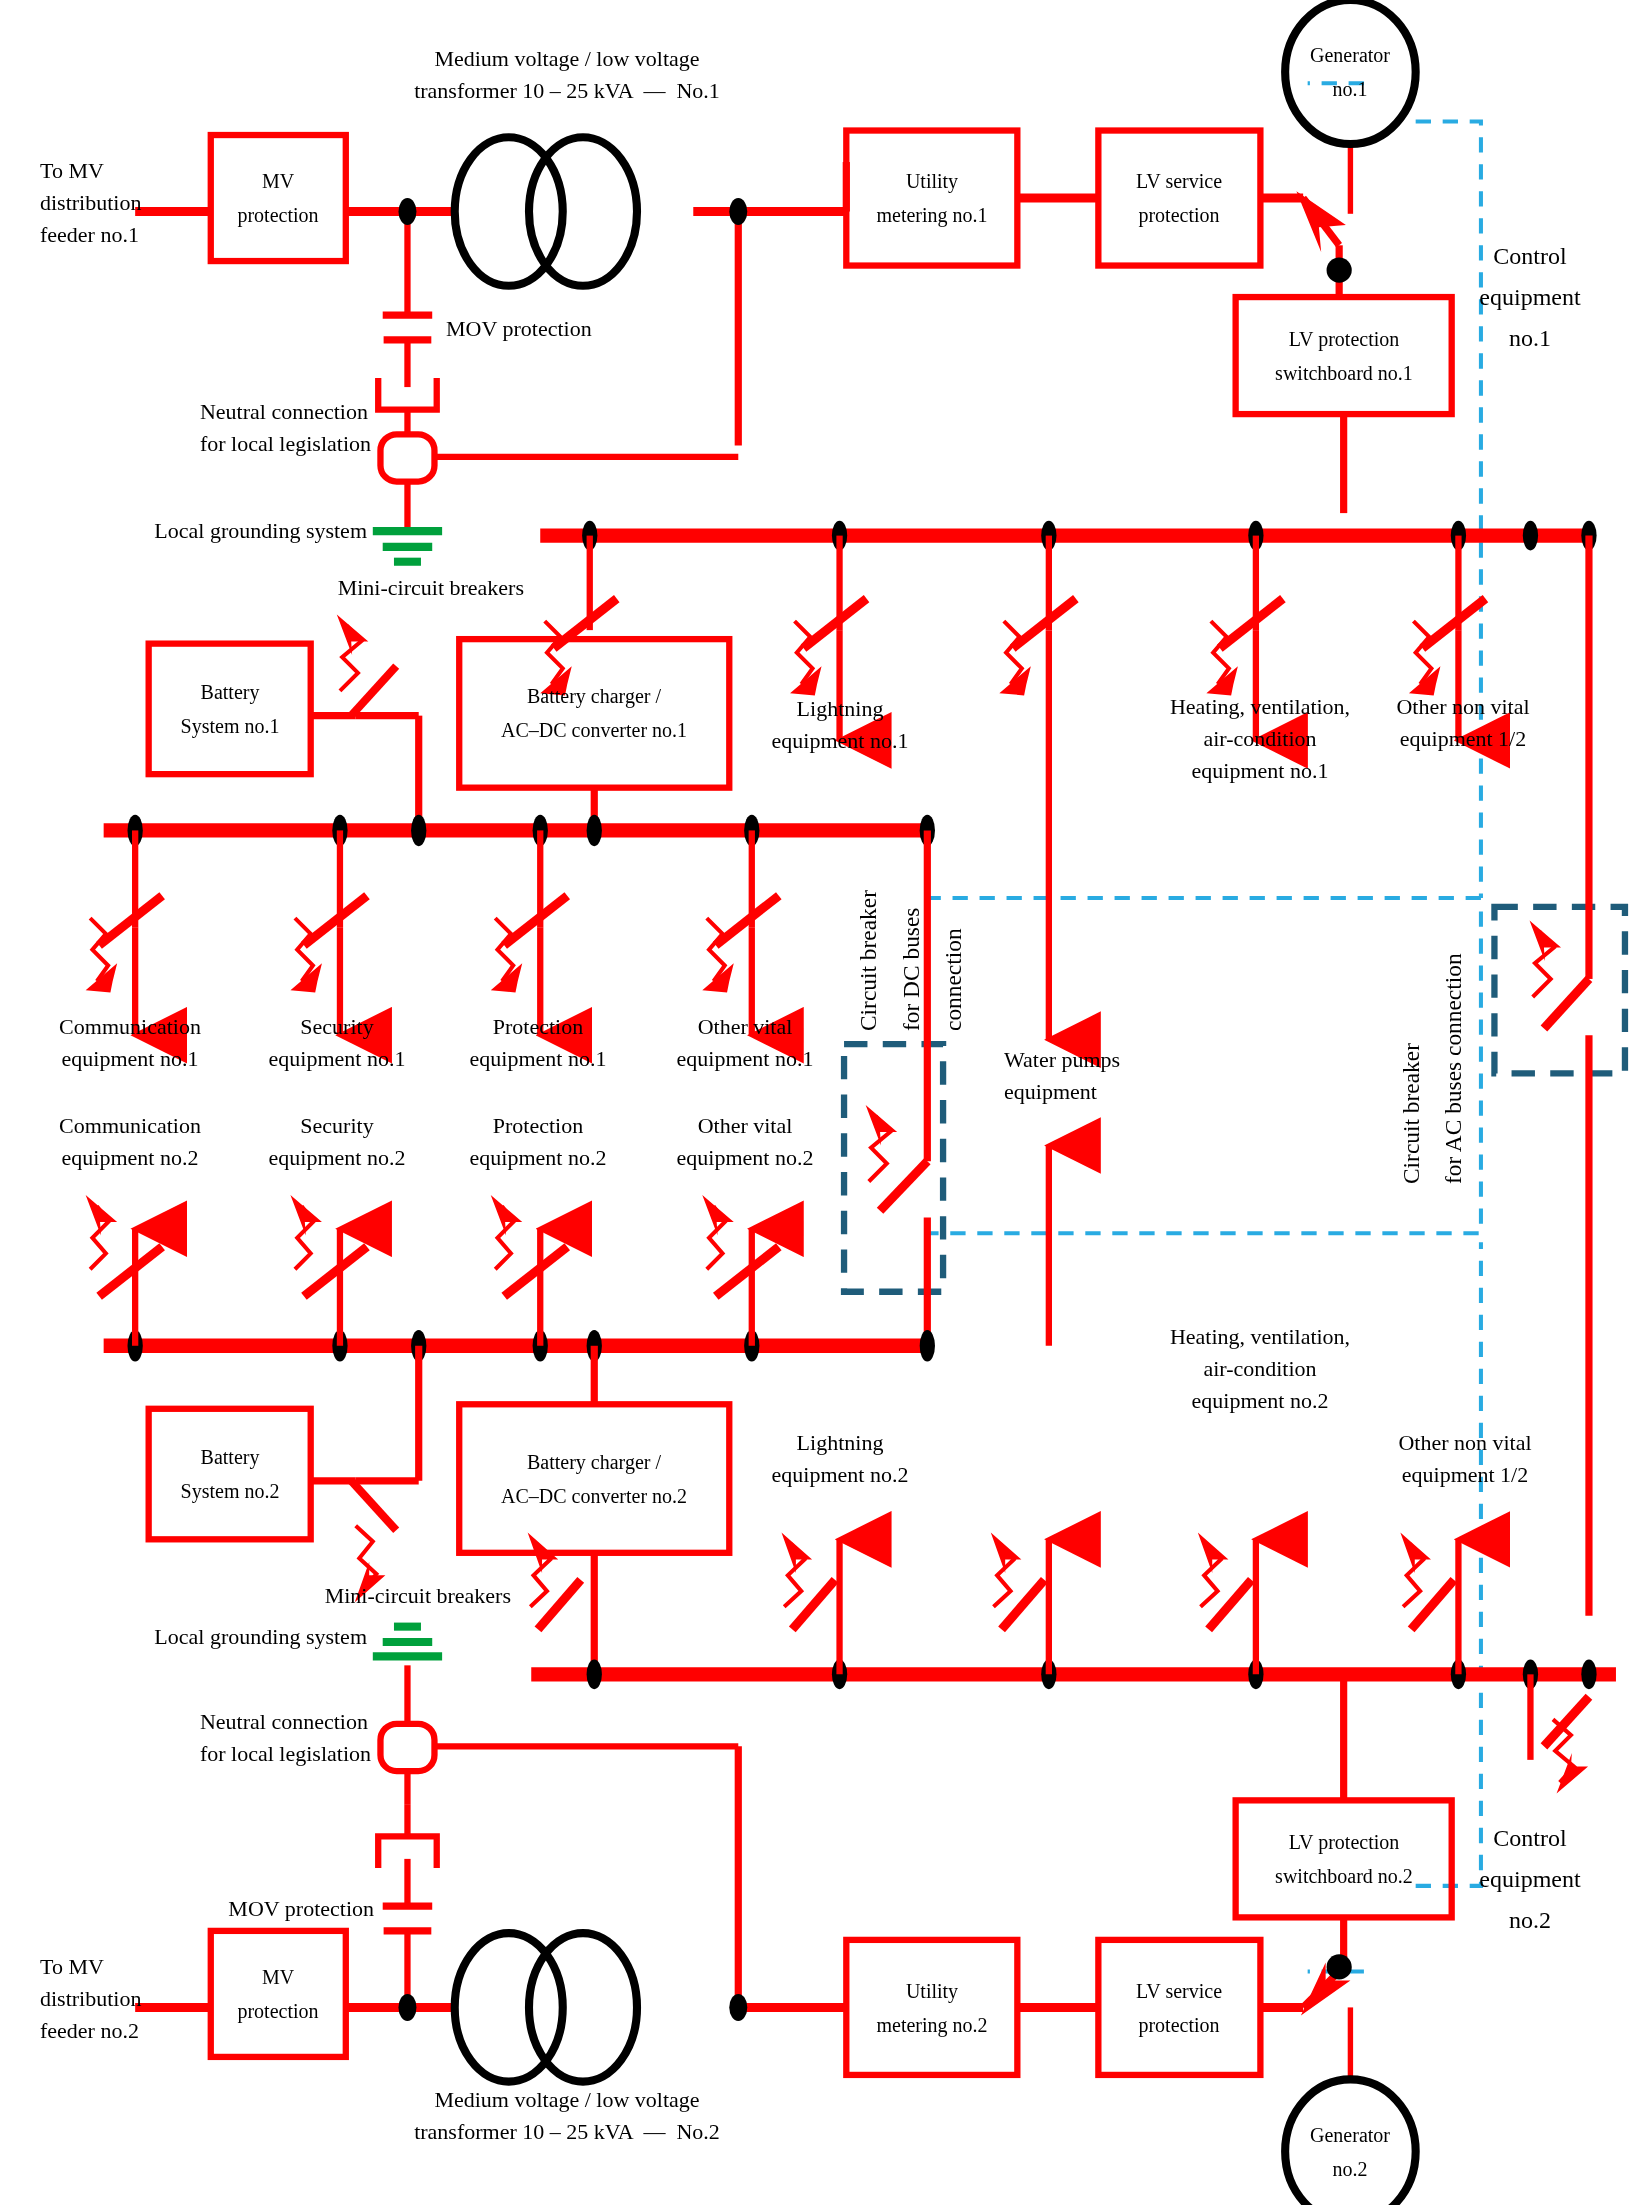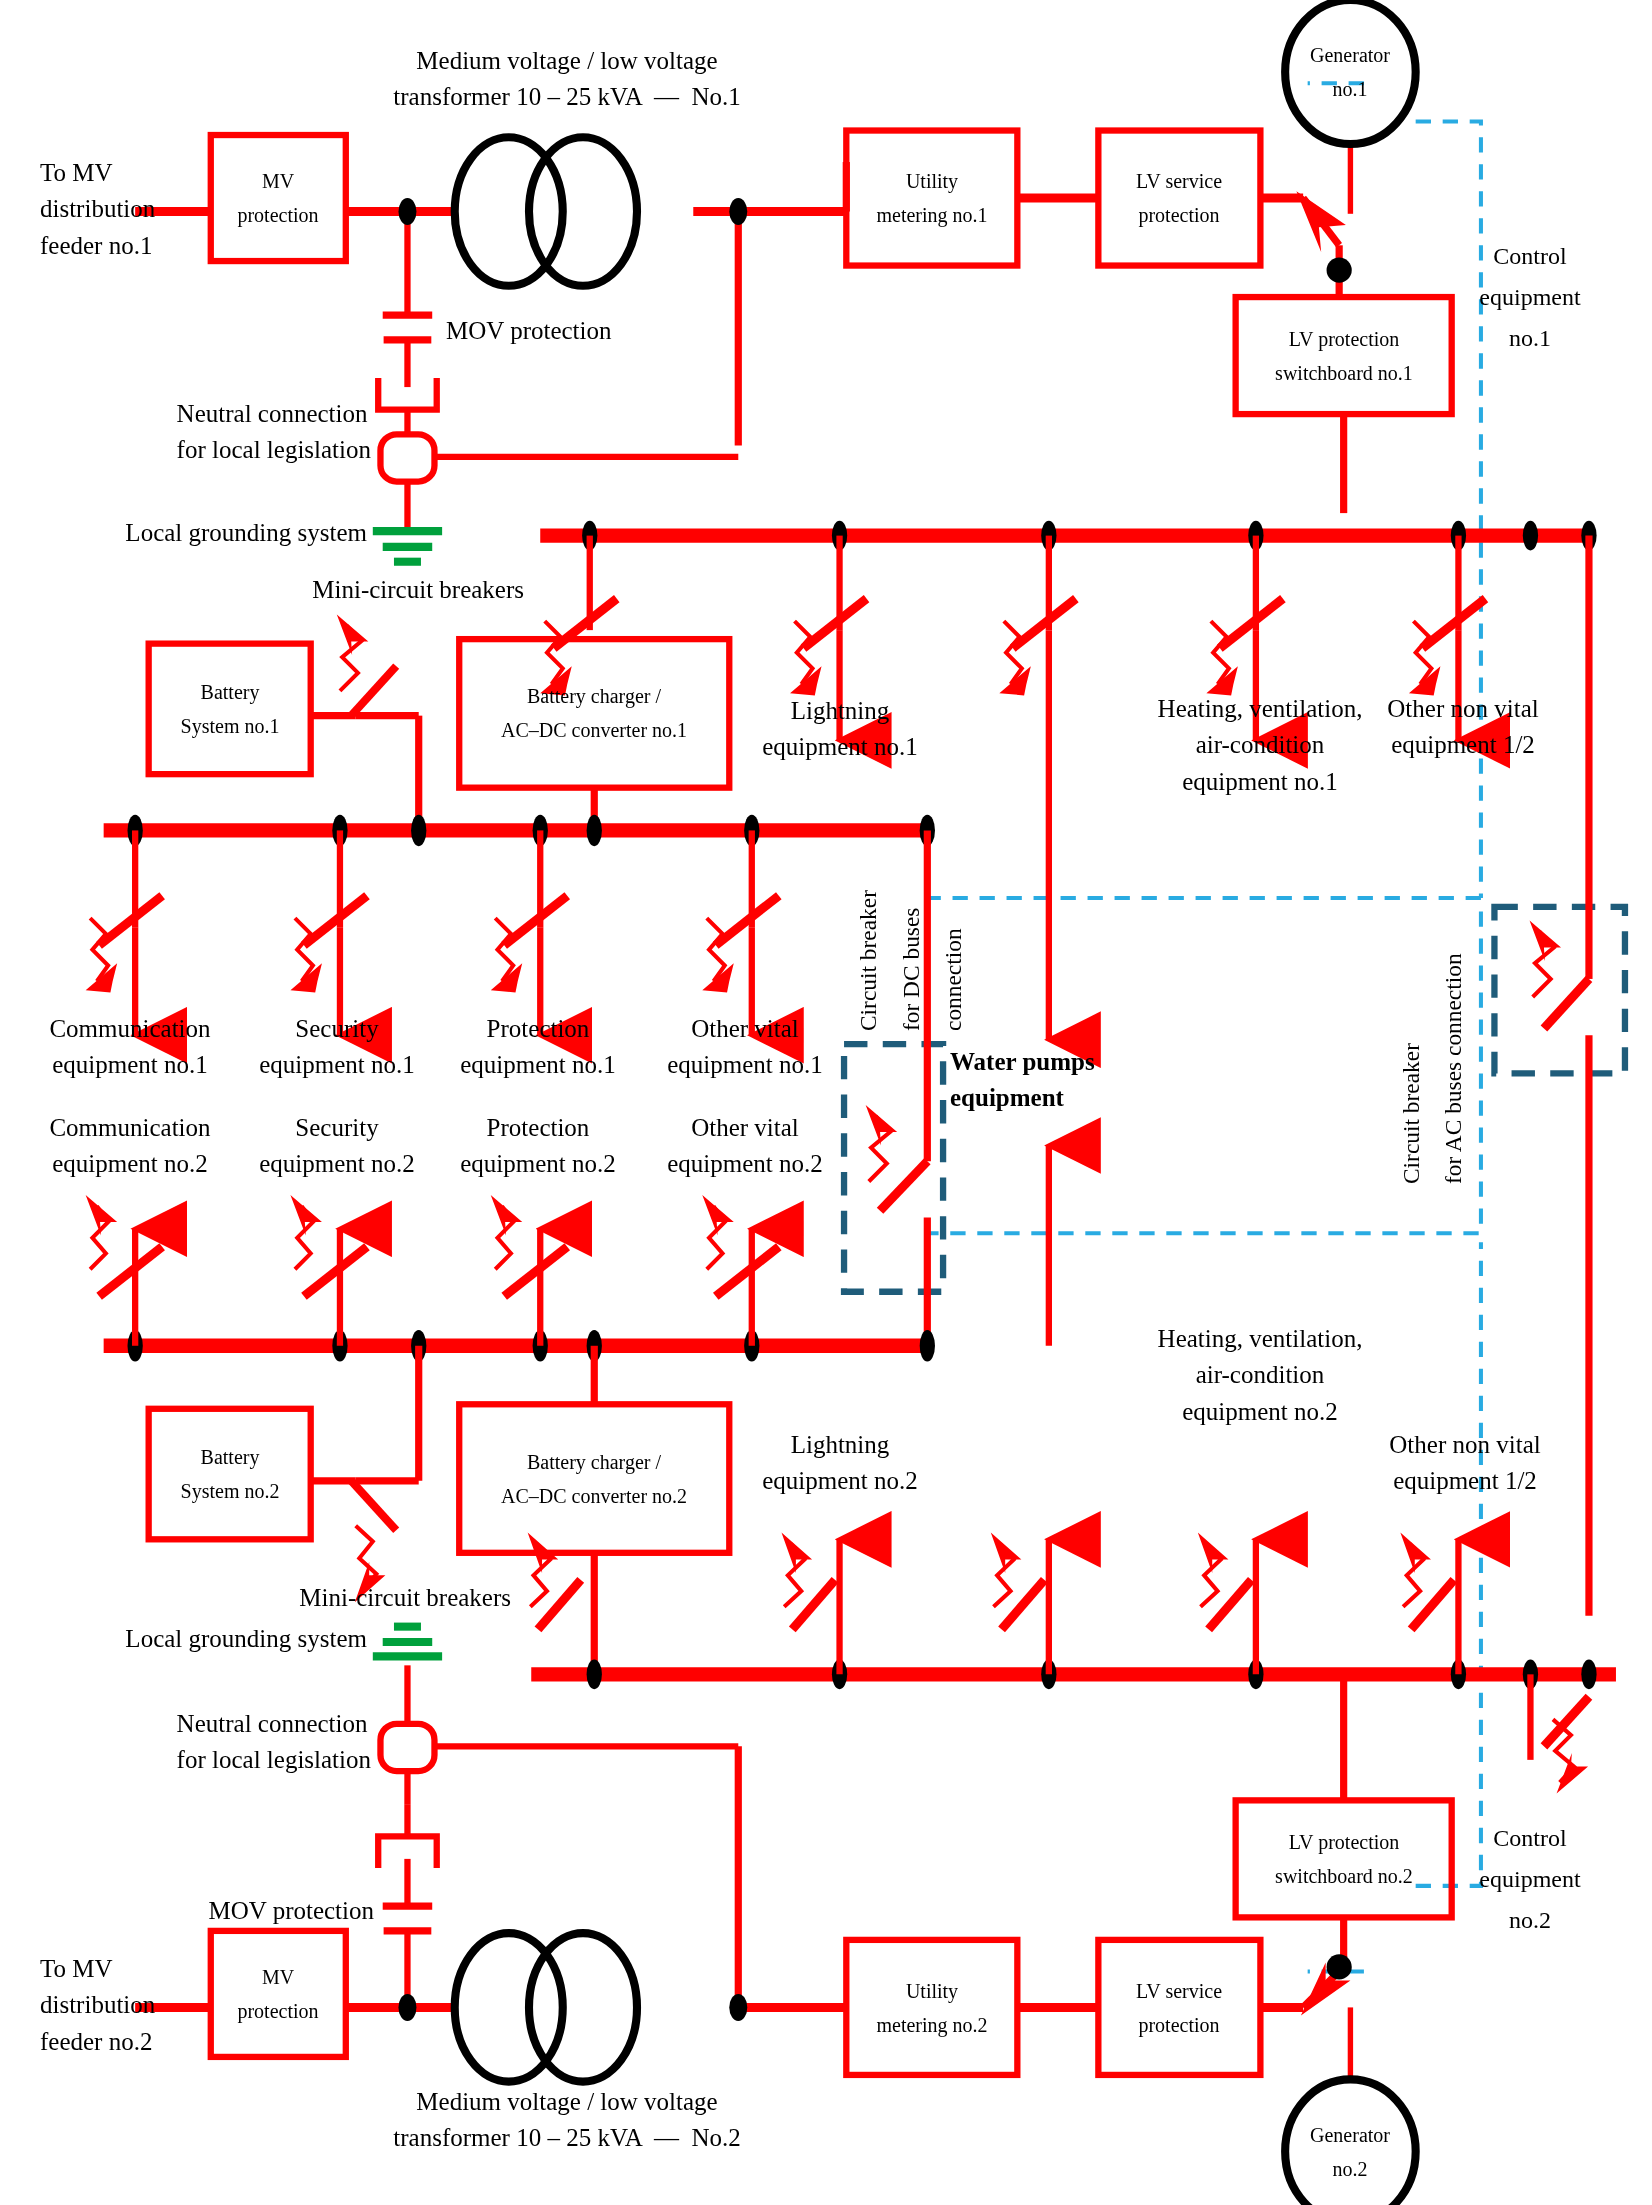--- a/index.html
+++ b/index.html
@@ -1,19 +1,19 @@
 <!DOCTYPE html>
 <html style="font-size:7.2px"><head>
 <meta charset="utf-8">
 <style>
   html,body{margin:0;padding:0;background:#ffffff;}
   body{font-family:"Liberation Serif",serif;}
   #stage{position:relative;width:1653px;height:2205px;background:#fff;overflow:hidden;}
   svg#sld{position:absolute;left:0;top:0;width:1653px;height:2205px;}
-  .lbl{position:absolute;font-family:"Liberation Serif",serif;color:#000;font-size:25px;line-height:1.45;white-space:pre;}
+  .lbl{position:absolute;font-family:"Liberation Serif",serif;color:#000;font-size:22px;line-height:1.45;white-space:pre;}
   .lbl.c{text-align:center;transform:translateX(-50%);}
   .lbl.r{text-align:left;transform:translateX(-100%);}
   .boxtext{position:absolute;font-family:"Liberation Serif",serif;color:#000;font-size:20px;line-height:1.7;text-align:center;transform:translate(-50%,-50%);white-space:pre;pointer-events:none;}
   .vlbl{position:absolute;font-family:"Liberation Serif",serif;color:#000;font-size:23.4px;white-space:pre;transform-origin:0 0;transform:rotate(-90deg);}
 </style>
 </head>
 <body>
 
 <div id="stage">
 
@@ -447,21 +447,21 @@
   <div class="lbl c" style="left:745px;top:1110px;">Other vital
 equipment no.2</div>
 
   <div class="vlbl" style="left:855px;top:1031px;">Circuit breaker</div>
   <div class="vlbl" style="left:898px;top:1031px;">for DC buses</div>
   <div class="vlbl" style="left:940px;top:1031px;">connection</div>
 
   <div class="vlbl" style="left:1398px;top:1184px;">Circuit breaker</div>
   <div class="vlbl" style="left:1440px;top:1184px;">for AC buses connection</div>
 
-  <div class="lbl" style="left:950px;top:1044px;font-weight:bold;">Water pumps
+  <div class="lbl" style="left:1004px;top:1044px;">Water pumps
 equipment</div>
 
   <div class="boxtext" style="left:230px;top:1474px;">Battery
 System no.2</div>
   <div class="boxtext" style="left:594px;top:1479px;">Battery charger /
 AC–DC converter no.2</div>
   <div class="lbl r" style="left:511px;top:1580px;">Mini-circuit breakers</div>
   <div class="lbl r" style="left:367px;top:1621px;">Local grounding system</div>
 
   <div class="lbl c" style="left:840px;top:1427px;">Lightning

